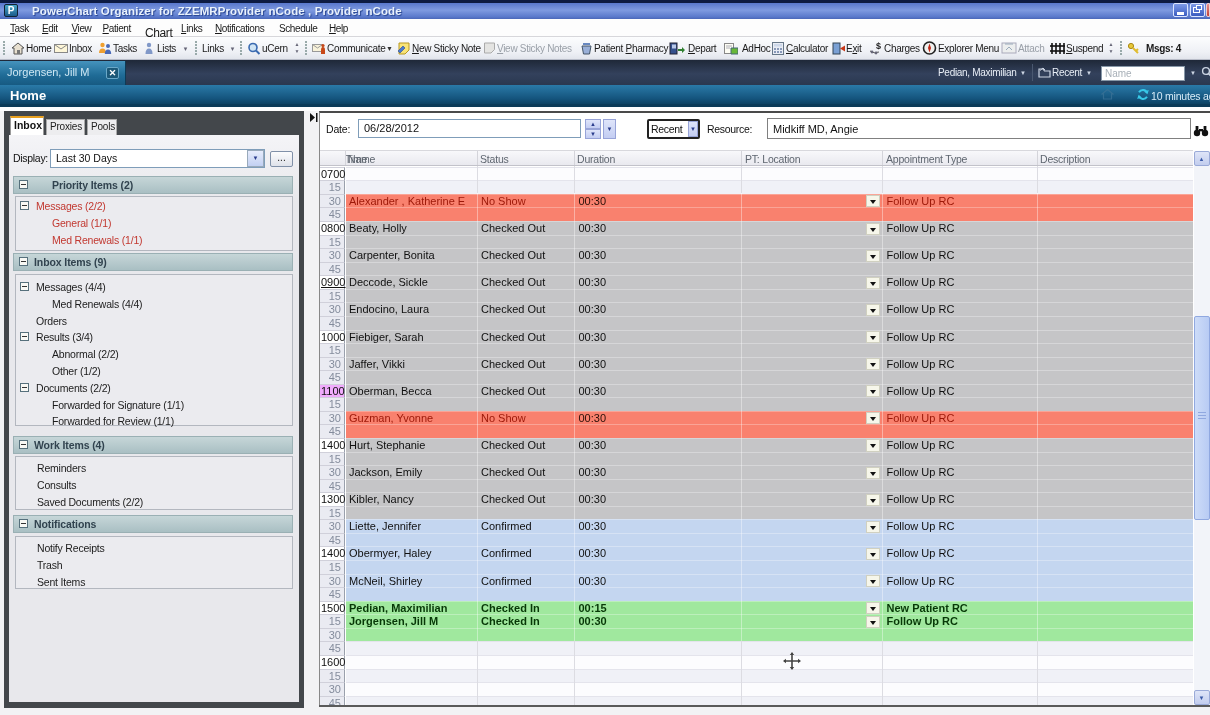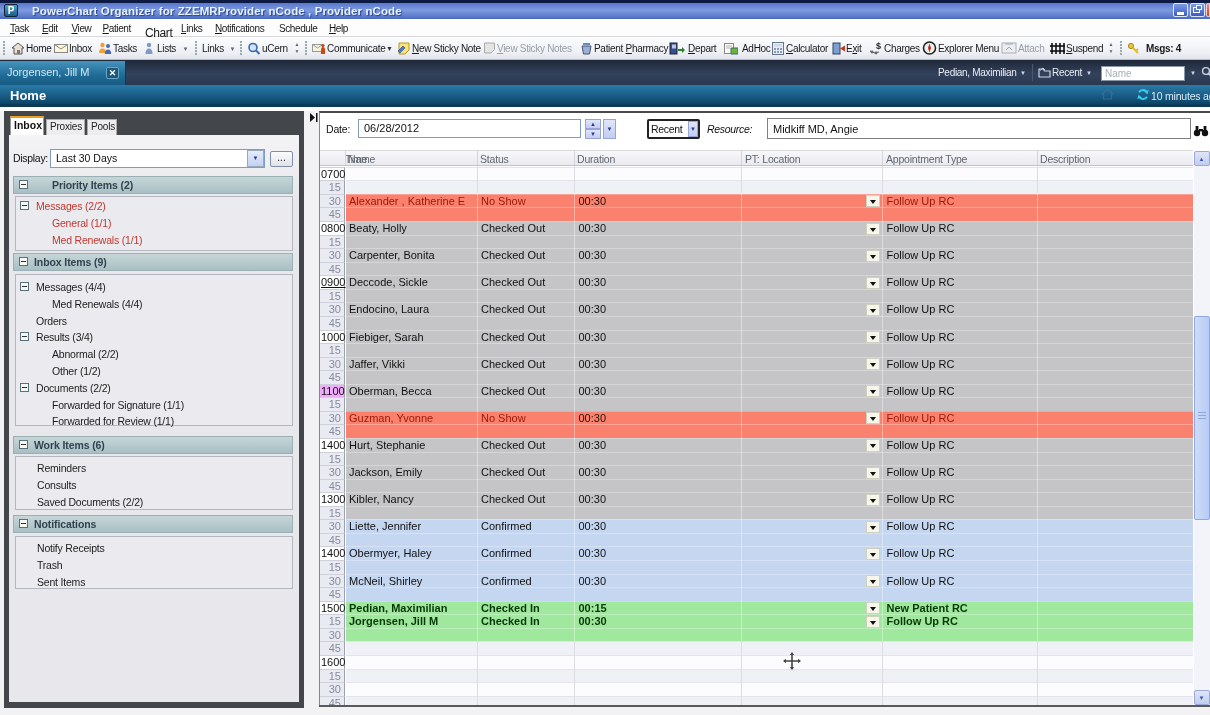--- a/index.html
+++ b/index.html
@@ -223,21 +223,21 @@
 <div class="abs" style="left:52px;top:348px;white-space:nowrap;font-size:10.5px;letter-spacing:-0.2px;color:#1c1c1c;">Abnormal (2/2)</div>
 <div class="abs" style="left:52px;top:364.5px;white-space:nowrap;font-size:10.5px;letter-spacing:-0.2px;color:#1c1c1c;">Other (1/2)</div>
 <div class="abs" style="left:20px;top:382.5px;width:9px;height:9px;background:#f8f8f4;border:1px solid #56707c;"></div>
 <div class="abs" style="left:22px;top:386.5px;width:5px;height:1px;background:#333;"></div>
 <div class="abs" style="left:36px;top:381.5px;white-space:nowrap;font-size:10.5px;letter-spacing:-0.2px;color:#1c1c1c;">Documents (2/2)</div>
 <div class="abs" style="left:52px;top:398.5px;white-space:nowrap;font-size:10.5px;letter-spacing:-0.2px;color:#1c1c1c;">Forwarded for Signature (1/1)</div>
 <div class="abs" style="left:52px;top:415px;white-space:nowrap;font-size:10.5px;letter-spacing:-0.2px;color:#1c1c1c;">Forwarded for Review (1/1)</div>
 <div class="abs" style="left:13px;top:436px;width:280px;height:18px;background:linear-gradient(#c6d6d8,#a9bfc3);border:1px solid #9ab0b4;"></div>
 <div class="abs" style="left:19px;top:440px;width:9px;height:9px;background:#f8f8f4;border:1px solid #56707c;z-index:2;"></div>
 <div class="abs" style="left:21px;top:444px;width:5px;height:1px;background:#333;z-index:3;"></div>
-<div class="abs" style="left:34px;top:439px;white-space:nowrap;font-size:10.5px;letter-spacing:-0.1px;font-weight:bold;color:#31434f;">Work Items (6)</div>
+<div class="abs" style="left:34px;top:439px;white-space:nowrap;font-size:10.5px;letter-spacing:-0.1px;font-weight:bold;color:#31434f;">Work Items (4)</div>
 <div class="abs" style="left:15px;top:456px;width:278px;height:54px;background:#ebebef;border:1px solid #b3b7bf;"></div>
 <div class="abs" style="left:37px;top:462px;white-space:nowrap;font-size:10.5px;letter-spacing:-0.2px;color:#1c1c1c;">Reminders</div>
 <div class="abs" style="left:37px;top:479px;white-space:nowrap;font-size:10.5px;letter-spacing:-0.2px;color:#1c1c1c;">Consults</div>
 <div class="abs" style="left:37px;top:495.5px;white-space:nowrap;font-size:10.5px;letter-spacing:-0.2px;color:#1c1c1c;">Saved Documents (2/2)</div>
 <div class="abs" style="left:13px;top:515px;width:280px;height:18px;background:linear-gradient(#c6d6d8,#a9bfc3);border:1px solid #9ab0b4;"></div>
 <div class="abs" style="left:19px;top:519px;width:9px;height:9px;background:#f8f8f4;border:1px solid #56707c;z-index:2;"></div>
 <div class="abs" style="left:21px;top:523px;width:5px;height:1px;background:#333;z-index:3;"></div>
 <div class="abs" style="left:34px;top:518px;white-space:nowrap;font-size:10.5px;letter-spacing:-0.1px;font-weight:bold;color:#31434f;">Notifications</div>
 <div class="abs" style="left:15px;top:536px;width:278px;height:53px;background:#ebebef;border:1px solid #b3b7bf;"></div>
 <div class="abs" style="left:37px;top:542px;white-space:nowrap;font-size:10.5px;letter-spacing:-0.2px;color:#1c1c1c;">Notify Receipts</div>
@@ -251,21 +251,21 @@
 <div class="abs" style="left:319px;top:111px;width:891px;height:596px;background:#fff;border-top:2px solid #4a4a4a;border-left:1px solid #888;"></div>
 <div class="abs" style="left:326px;top:123px;white-space:nowrap;font-size:10.5px;letter-spacing:-0.2px;color:#111;">Date:</div>
 <div class="abs" style="left:358px;top:119px;width:223px;height:19px;background:#fff;border:1px solid #7f9db9;"></div>
 <div class="abs" style="left:364px;top:122px;white-space:nowrap;font-size:11px;color:#111;">06/28/2012</div>
 <div class="abs" style="left:585px;top:119px;width:16px;height:10px;background:linear-gradient(#dfe5fa,#c3cdf2);border:1px solid #98a4d8;color:#2a3c8c;font-size:6px;text-align:center;line-height:9px;">▲</div>
 <div class="abs" style="left:585px;top:129px;width:16px;height:10px;background:linear-gradient(#dfe5fa,#c3cdf2);border:1px solid #98a4d8;color:#2a3c8c;font-size:6px;text-align:center;line-height:8px;">▼</div>
 <div class="abs" style="left:603px;top:119px;width:13px;height:20px;background:linear-gradient(#dfe5fa,#c3cdf2);border:1px solid #98a4d8;color:#2a3c8c;font-size:6px;text-align:center;line-height:18px;">▼</div>
 <div class="abs" style="left:647px;top:119px;width:53px;height:20px;background:#fff;border:2px solid #222;border-radius:2px;"></div>
 <div class="abs" style="left:651px;top:123px;white-space:nowrap;font-size:10.5px;letter-spacing:-0.3px;color:#111;">Recent</div>
 <div class="abs" style="left:688px;top:121px;width:10px;height:16px;background:linear-gradient(#dfe5fa,#c3cdf2);border:1px solid #98a4d8;color:#2a3c8c;font-size:6px;text-align:center;line-height:14px;">▼</div>
-<div class="abs" style="left:707px;top:123px;white-space:nowrap;font-size:10.5px;letter-spacing:-0.3px;color:#111;font-style:italic;">Resource:</div>
+<div class="abs" style="left:707px;top:123px;white-space:nowrap;font-size:10.5px;letter-spacing:-0.3px;color:#111;">Resource:</div>
 <div class="abs" style="left:767px;top:118px;width:424px;height:21px;background:#fff;border:1px solid #808080;"></div>
 <div class="abs" style="left:773px;top:123px;white-space:nowrap;font-size:11px;color:#111;">Midkiff MD, Angie</div>
 <svg class="abs" style="left:1193px;top:124px;" width="16" height="14" viewBox="0 0 16 14">
     <circle cx="4" cy="9" r="3.2" fill="#111"></circle>
     <circle cx="12" cy="9" r="3.2" fill="#111"></circle>
     <rect x="2.6" y="2" width="2.8" height="5" fill="#111"></rect>
     <rect x="10.6" y="2" width="2.8" height="5" fill="#111"></rect>
     <rect x="6" y="5" width="4" height="2.4" fill="#111"></rect>
   </svg>
 <div class="abs" style="left:320px;top:150px;width:873px;height:16px;background:linear-gradient(#f8f8fb,#e9e9ef);border-bottom:1px solid #c2c2ca;border-top:1px solid #d8d8dd;"></div>

